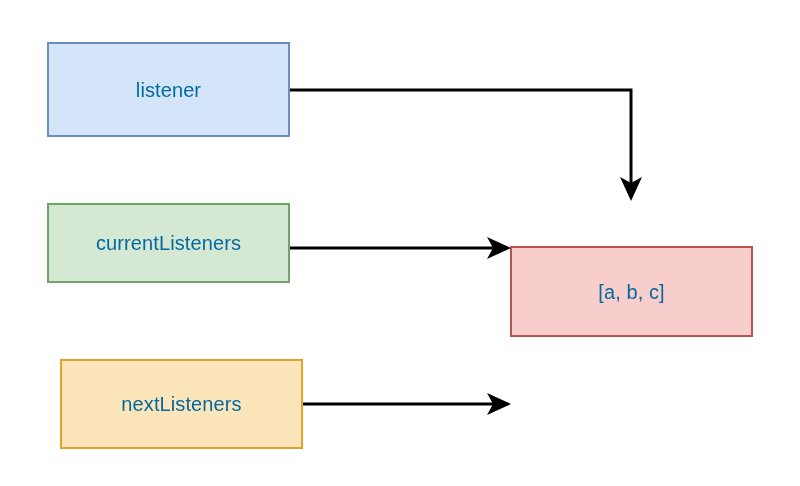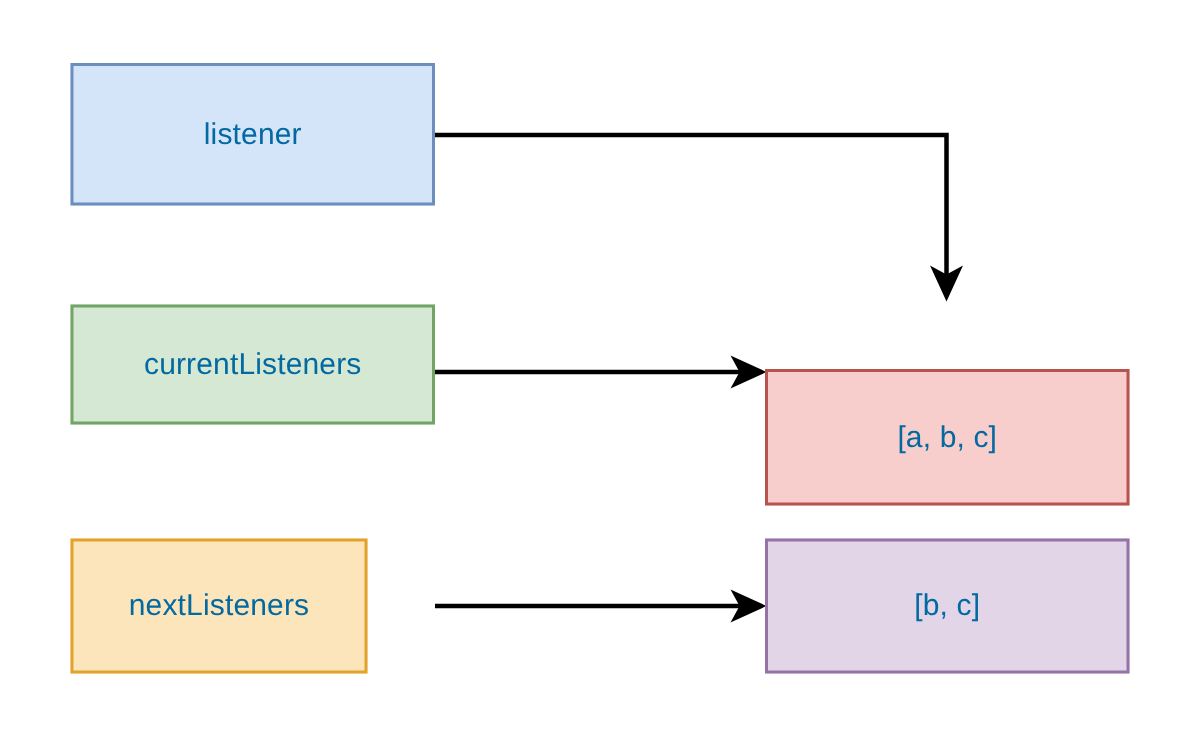--- a/index.html
+++ b/index.html
@@ -28,21 +28,21 @@
     justify-content: center;
     font-size: 20px;
     line-height: 1.2;
     color: #0369a1;
     letter-spacing: 0.1px;
     white-space: nowrap;
   }
   
   #node-listener         { left: 47px;  top: 42px;  width: 243px; height: 95px; }
   #node-current-listeners{ left: 47px;  top: 203px; width: 243px; height: 80px; }
-  #node-next-listeners   { left: 47px;  top: 359px; width: 198px; height: 90px; }
+  #node-next-listeners   { left: 60px;  top: 359px; width: 243px; height: 90px; }
   #node-abc              { left: 510px; top: 202px; width: 243px; height: 91px; margin-top: 44px; }
   #node-bc               { left: 510px; top: 359px; width: 243px; height: 90px; }
 
   #edges {
     position: absolute;
     left: 0;
     top: 0;
     width: 800px;
     height: 486px;
     pointer-events: none;
@@ -91,16 +91,15 @@
   </svg>
 
   <div class="node" id="node-listener" style="background-color: rgb(212, 229, 250); border-color: rgb(108, 142, 191);">listener</div>
 
   <div class="node" id="node-current-listeners" style="background-color: rgb(213, 232, 212); border-color: rgb(113, 165, 102);">currentListeners</div>
 
   <div class="node" id="node-next-listeners" style="background-color: rgb(252, 228, 187); border-color: rgb(226, 163, 43);">nextListeners</div>
 
   <div class="node" id="node-abc" style="background-color: rgb(248, 206, 204); border-color: rgb(184, 84, 80);">[a, b, c]</div>
 
-  <div class="node" id="node-bc" style="background-color: rgb(225, 213, 231); border-color: rgb(150, 115, 166);">[b, c]</div>
 
 
 </div>
 
 </body></html>

